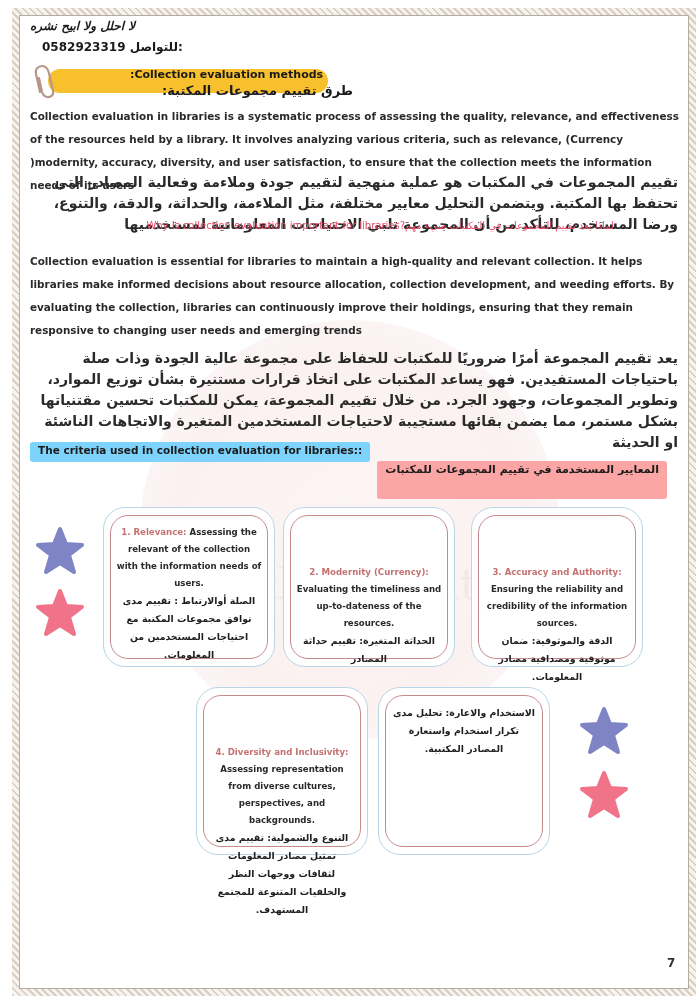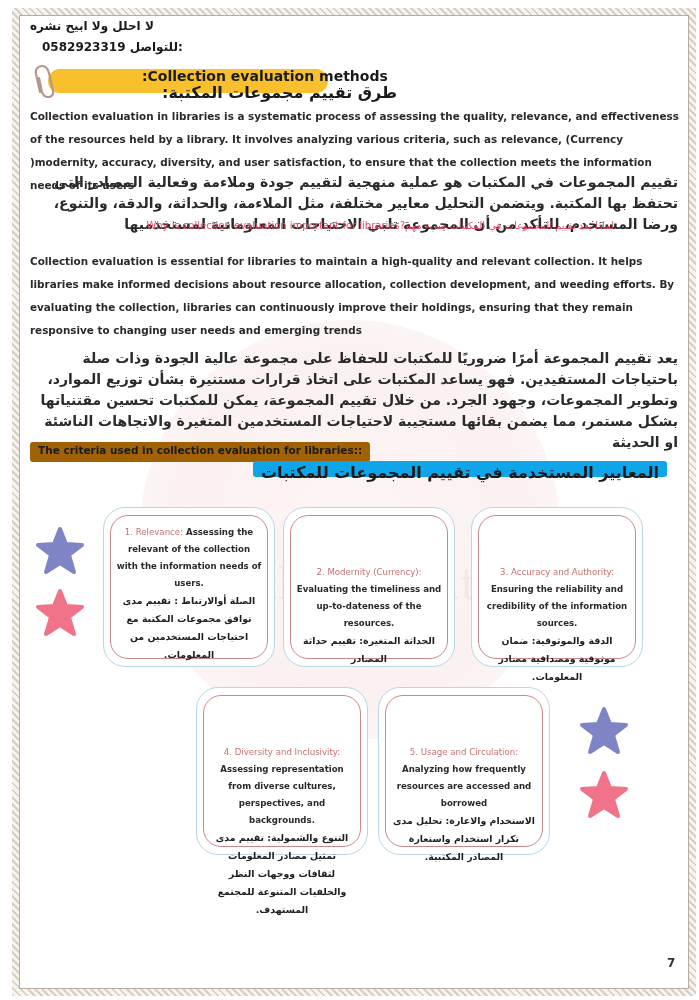--- a/index.html
+++ b/index.html
@@ -19,60 +19,60 @@
     border-radius: 50%; background: radial-gradient(circle, #fdf4f4 0%, #fbf1f1 60%, #ffffff 100%);
   }
   .watermark-text {
     position: absolute; left: 0; right: 0; top: 240px; text-align: center;
     font-family: "DejaVu Serif", serif; font-size: 42px; color: #f4e7e7; letter-spacing: 1px;
   }
 
   .content { position: absolute; left: 0; top: 0; width: 699px; height: 1000px; }
 
   .header-line { position: absolute; left: 30px; font-size: 12px; font-weight: bold; white-space: nowrap; }
-  .hl1 { top: 19px; }
+  .hl1 { top: 19px; font-style: italic; }
   .hl2 { top: 40px; }
   .hl2 .phone { letter-spacing: 0.3px; margin-left: 12px; }
 
   .methods-banner {
     position: absolute; left: 48px; top: 69px; width: 280px; height: 24px;
     background: #f7c02c; border-radius: 12px;
   }
   .clip-icon { position: absolute; left: 32px; top: 64px; width: 26px; height: 34px; }
-  .methods-en { position: absolute; left: 130px; top: 68px; font-size: 14px; font-weight: bold; margin-left: 12px; }
-  .methods-ar { position: absolute; left: 162px; top: 83px; font-size: 16px; font-weight: bold; direction: rtl; }
+  .methods-en { position: absolute; left: 130px; top: 68px; font-size: 11px; font-weight: bold; }
+  .methods-ar { position: absolute; left: 162px; top: 83px; font-size: 13px; font-weight: bold; direction: rtl; }
 
   .para-en { position: absolute; left: 30px; width: 650px; font-size: 10.4px; line-height: 23px; font-weight: bold; color: #2a2a2a; }
   .p1 { top: 105px; }
   .para-ar { position: absolute; left: 28px; width: 650px; font-size: 14px; line-height: 21px; direction: rtl; text-align: right; font-weight: bold; color: #2a2a2a; }
   .p2 { top: 172px; }
 
   .why-q { position: absolute; right: 85px; top: 220px; font-size: 10px; color: #e44c6a; white-space: nowrap; direction: rtl; }
 
   .p3 { top: 250px; }
   .p4 { top: 348px; }
 
   .criteria-en {
     position: absolute; left: 30px; top: 442px; padding: 2px 8px; height: 20px;
-    background: #a16207; font-size: 10.5px; font-weight: bold; border-radius: 3px; white-space: nowrap;
+    background: #7dd3fc; font-size: 10.5px; font-weight: bold; border-radius: 3px; white-space: nowrap;
   }
   .criteria-ar {
-    position: absolute; right: 32px; top: 461px; padding: 2px 8px; height: 16px;
-    background: #0ea5e9; font-size: 16px; font-weight: bold; border-radius: 3px; direction: rtl; white-space: nowrap;
+    position: absolute; right: 32px; top: 461px; padding: 2px 8px; height: 38px;
+    background: #fca5a5; font-size: 11px; font-weight: bold; border-radius: 3px; direction: rtl; white-space: nowrap;
   }
 
   .card-outer {
     position: absolute; width: 172px; height: 160px; border: 1.5px solid #b9d6e6; border-radius: 22px; background: #ffffff;
   }
   .card-inner {
     position: absolute; left: 6px; top: 7px; right: 6px; bottom: 7px;
     border: 1.5px solid #c7888e; border-radius: 18px; padding: 8px 5px 0 5px; text-align: center;
   }
   .card-en { font-size: 8.6px; line-height: 17px; color: #2a2a2a; font-weight: bold; }
-  .card-title { color: #c47272; font-weight: normal; }
+  .card-title { color: #c47272; font-weight: bold; }
   .card-title-line { display: block; margin-top: 40px; }
   .card-ar { direction: rtl; font-size: 9.4px; line-height: 18px; color: #1e1e1e; font-weight: bold; }
 
   .c1 { left: 103px; top: 507px; }
   .c2 { left: 283px; top: 507px; }
   .c3 { left: 471px; top: 507px; }
   .c4 { left: 196px; top: 687px; height: 168px; }
   .c5 { left: 378px; top: 687px; height: 168px; }
 
   .star { position: absolute; width: 52px; height: 50px; }
@@ -154,24 +154,20 @@
       <div class="card-en">
         <span class="card-title card-title-line">4. Diversity and Inclusivity:</span>
         <span>Assessing representation from diverse cultures, perspectives, and backgrounds.</span>
       </div>
       <div class="card-ar">التنوع والشمولية: تقييم مدى تمثيل مصادر المعلومات لثقافات ووجهات النظر والخلفيات المتنوعة للمجتمع المستهدف.</div>
     </div>
   </div>
 
   <div class="card-outer c5">
     <div class="card-inner">
-      <div class="card-en">
-        <span class="card-title card-title-line">5. Usage and Circulation:</span>
-        <span>Analyzing how frequently resources are accessed and borrowed</span>
-      </div>
       <div class="card-ar">الاستخدام والاعارة: تحليل مدى تكرار استخدام واستعارة المصادر المكتبية.</div>
     </div>
   </div>
 
   <svg class="star s1" viewBox="0 0 52 50">
     <path class="star-path" d="M26 3 L32 18 L48 19 L35 29 L40 46 L26 37 L12 46 L17 29 L4 19 L20 18 Z" stroke-linejoin="round" stroke-width="4" fill="#7f84c4" stroke="#7f84c4"></path>
   </svg>
   <svg class="star s2" viewBox="0 0 52 50">
     <path class="star-path" d="M26 3 L32 18 L48 19 L35 29 L40 46 L26 37 L12 46 L17 29 L4 19 L20 18 Z" stroke-linejoin="round" stroke-width="4" fill="#f07389" stroke="#f07389"></path>
   </svg>

